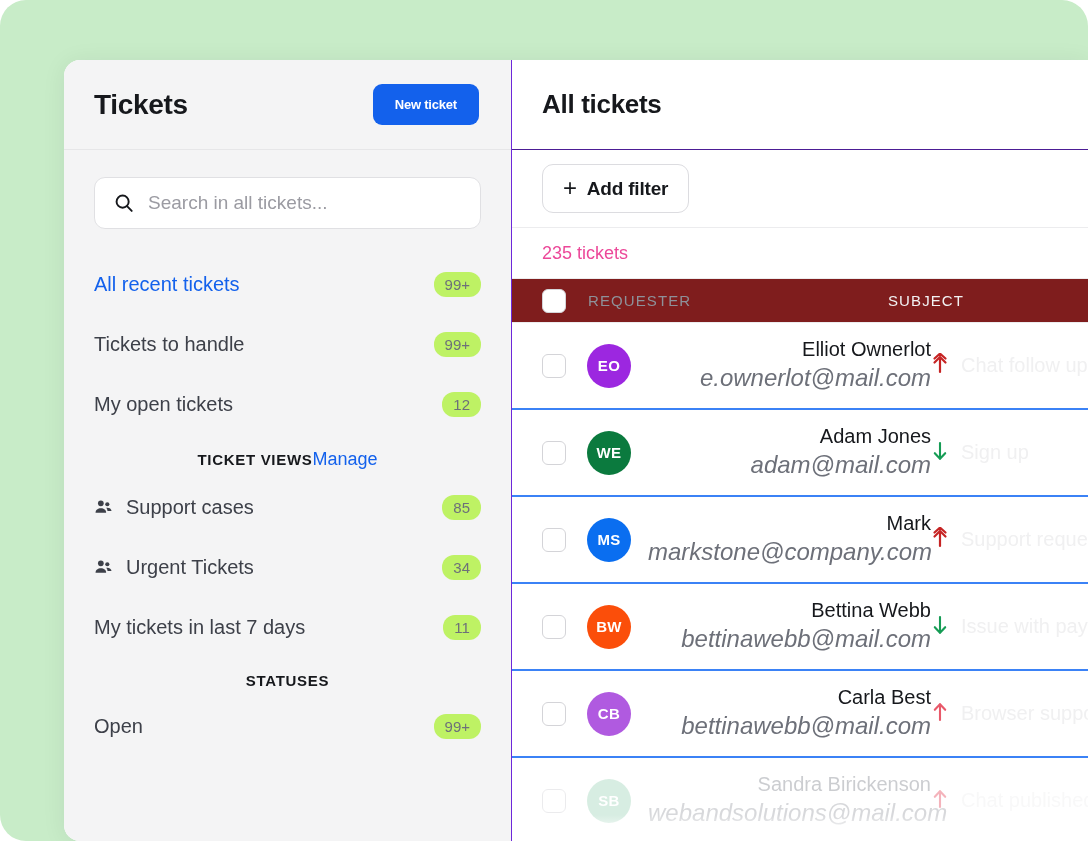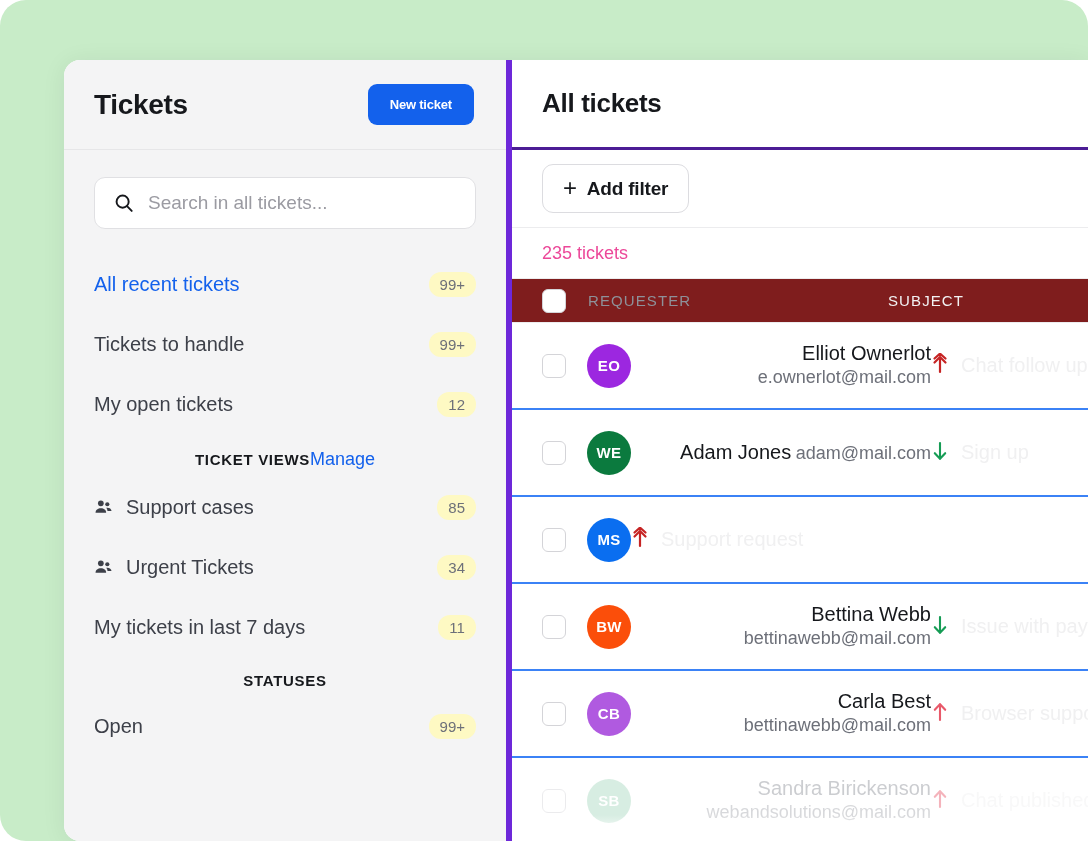--- a/index.html
+++ b/index.html
@@ -47,21 +47,21 @@
     overflow: hidden;
     display: flex;
     box-shadow: 0 2px 24px rgba(20,30,40,0.07);
   }
 
   
   .sidebar {
     width: 448px;
     flex: 0 0 448px;
     background: #f4f4f5;
-    border-right: 6px solid #6d28d9;
+    border-right: 1px solid #6d28d9;
     display: flex;
     flex-direction: column;
     position: relative;
   }
 
   .sb-header {
     height: 90px;
     flex: 0 0 90px;
     display: flex;
     align-items: center;
@@ -130,21 +130,21 @@
     align-items: center;
   }
   .nav-label {
     font-size: 20px;
     color: #3d4049;
     flex: 1 1 auto;
     white-space: nowrap;
   }
   .nav-item.active .nav-label { color: #1361ec; }
   .badge {
-    background: #fef9c3;
+    background: #bef264;
     color: #6d7079;
     font-size: 15px;
     border-radius: 12px;
     padding: 4px 11px;
     min-width: 38px;
     text-align: center;
   }
 
   .section-head {
     display: flex;
@@ -171,21 +171,21 @@
     display: flex;
     flex-direction: column;
     min-width: 0;
   }
   .main-header {
     height: 90px;
     flex: 0 0 90px;
     display: flex;
     align-items: center;
     padding: 12px 30px;
-    border-bottom: 3px solid #4c1d95;
+    border-bottom: 1px solid #4c1d95;
   }
   .main-title {
     font-size: 26px;
     font-weight: 700;
     color: #16181c;
     letter-spacing: -0.3px;
   }
 
   .filter-bar {
     height: 78px;
@@ -297,25 +297,26 @@
     flex: 0 0 283px;
     min-width: 0;
   }
   .req-name {
     font-size: 20px;
     color: #16181c;
     line-height: 1.25;
     white-space: nowrap;
   }
   .req-mail {
-    font-size: 18px;
+    font-size: 24px;
     color: #6d7079;
     line-height: 1.3;
     margin-top: 10px;
     white-space: nowrap;
+    font-style: italic;
   }
 
   .subj-cell {
     display: flex;
     align-items: center;
     gap: 12px;
     flex: 1 1 auto;
     min-width: 0;
     overflow: hidden;
     white-space: nowrap;
@@ -488,20 +489,24 @@
                 <path d="M3.8 13.2 L9 18.8 L14.2 13.2"></path>
             </svg>
           </span>
           <span class="subj-text">Sign up</span>
         </span>
       </div>
 
       <div class="trow">
         <span class="cbox"></span>
         <span class="avatar" style="background:#0a6ef0">MS</span>
+        <span class="req-cell">
+          <span class="req-name">Mark</span>
+          <span class="req-mail">markstone@company.com</span>
+        </span>
         <span class="subj-cell">
           <span class="prio-ico">
             <svg width="18" height="22" viewBox="0 0 18 22" fill="none" stroke="#c62424" stroke-width="2.2" stroke-linecap="round" stroke-linejoin="round">
               <path d="M9 19 V6"></path>
                 <path d="M3.5 9.5 L9 4 L14.5 9.5"></path>
                 <path d="M3.5 5.5 L9 0.6 L14.5 5.5"></path>
             </svg>
           </span>
           <span class="subj-text">Support request</span>
         </span>

